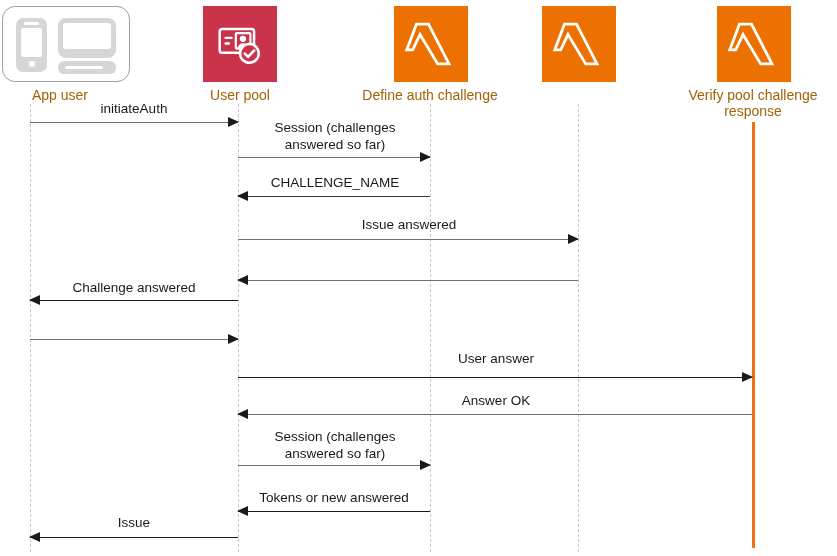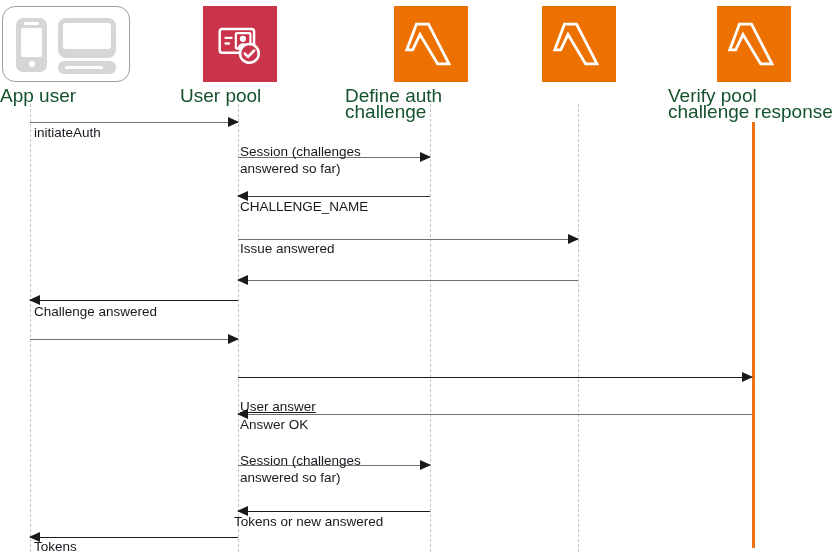--- a/index.html
+++ b/index.html
@@ -11,23 +11,24 @@
   }
   #diagram{
     position:relative;
     width:837px;
     height:556px;
     overflow:hidden;
     background:#ffffff;
   }
   .actor-label{
     position:absolute;
-    font-size:19px;
+    text-align:center;
+    font-size:14px;
     line-height:15.5px;
-    color:#14532d;
+    color:#a16207;
     white-space:pre-line;
   }
 
   
   .device-box{
     position:absolute;
     border:1.6px solid #9aa0a6;
     border-radius:13px;
     background:#ffffff;
     box-sizing:border-box;
@@ -113,26 +114,25 @@
     width:0;
     height:0;
     border-top:5.5px solid transparent;
     border-bottom:5.5px solid transparent;
   }
   .msg.right .head{ right:-1px; border-left-width:11px; border-left-style:solid; }
   .msg.left  .head{ left:-1px;  border-right-width:11px; border-right-style:solid; }
 
   .msg-label{
     position:absolute;
-    text-align:left;
+    text-align:center;
     font-size:13.5px;
     line-height:17px;
     color:#16191f;
     white-space:pre-line;
-    margin-top:24px;
   }
 </style>
 </head>
 <body>
 
 <div id="diagram">
 
   <div class="device-box" style="left:2px;top:6px;width:128px;height:76px;">
 
     <div class="phone-body" style="left:13px;top:11px;width:31px;height:54px;"></div>
@@ -225,21 +225,21 @@
 
   <div class="msg right" style="left:30px;top:339px;width:208px;">
     <div class="shaft" style="width:208px;border-top-color:#6f6f6f;"></div>
     <div class="head" style="border-left-color:#1a1a1a;"></div>
   </div>
 
   <div class="msg right" style="left:238px;top:377px;width:514px;">
     <div class="shaft" style="width:514px;border-top-color:#1a1a1a;"></div>
     <div class="head" style="border-left-color:#1a1a1a;"></div>
   </div>
-  <div class="msg-label" style="left:240px;top:374px;width:512px;text-decoration:underline;">User answer</div>
+  <div class="msg-label" style="left:240px;top:350px;width:512px;">User answer</div>
 
   <div class="msg left" style="left:238px;top:414px;width:514px;">
     <div class="shaft" style="width:514px;border-top-color:#6f6f6f;"></div>
     <div class="head" style="border-right-color:#1a1a1a;"></div>
   </div>
   <div class="msg-label" style="left:240px;top:392px;width:512px;">Answer OK</div>
 
   <div class="msg right" style="left:238px;top:465px;width:192px;">
     <div class="shaft" style="width:192px;border-top-color:#6f6f6f;"></div>
     <div class="head" style="border-left-color:#1a1a1a;"></div>
@@ -250,15 +250,15 @@
   <div class="msg left" style="left:238px;top:511px;width:192px;">
     <div class="shaft" style="width:192px;border-top-color:#1a1a1a;"></div>
     <div class="head" style="border-right-color:#1a1a1a;"></div>
   </div>
   <div class="msg-label" style="left:234px;top:489px;width:200px;">Tokens or new answered</div>
 
   <div class="msg left" style="left:30px;top:537px;width:208px;">
     <div class="shaft" style="width:208px;border-top-color:#1a1a1a;"></div>
     <div class="head" style="border-right-color:#1a1a1a;"></div>
   </div>
-  <div class="msg-label" style="left:34px;top:514px;width:200px;">Tokens</div>
+  <div class="msg-label" style="left:34px;top:514px;width:200px;">Issue</div>
 
 </div>
 
 </body></html>

